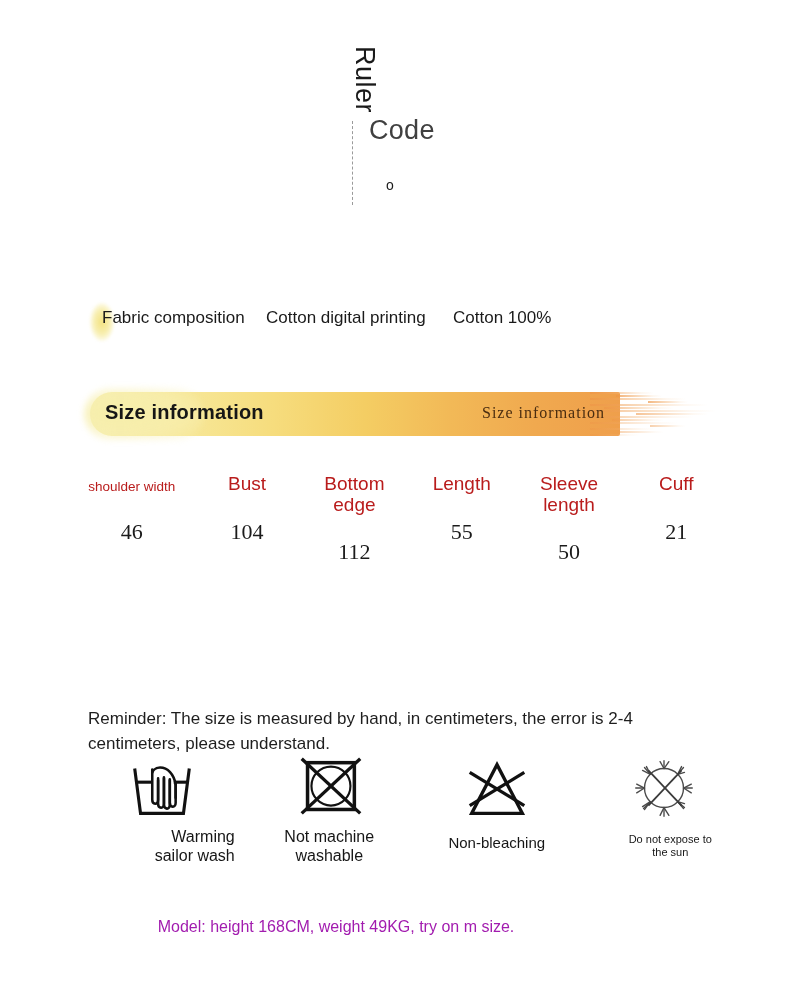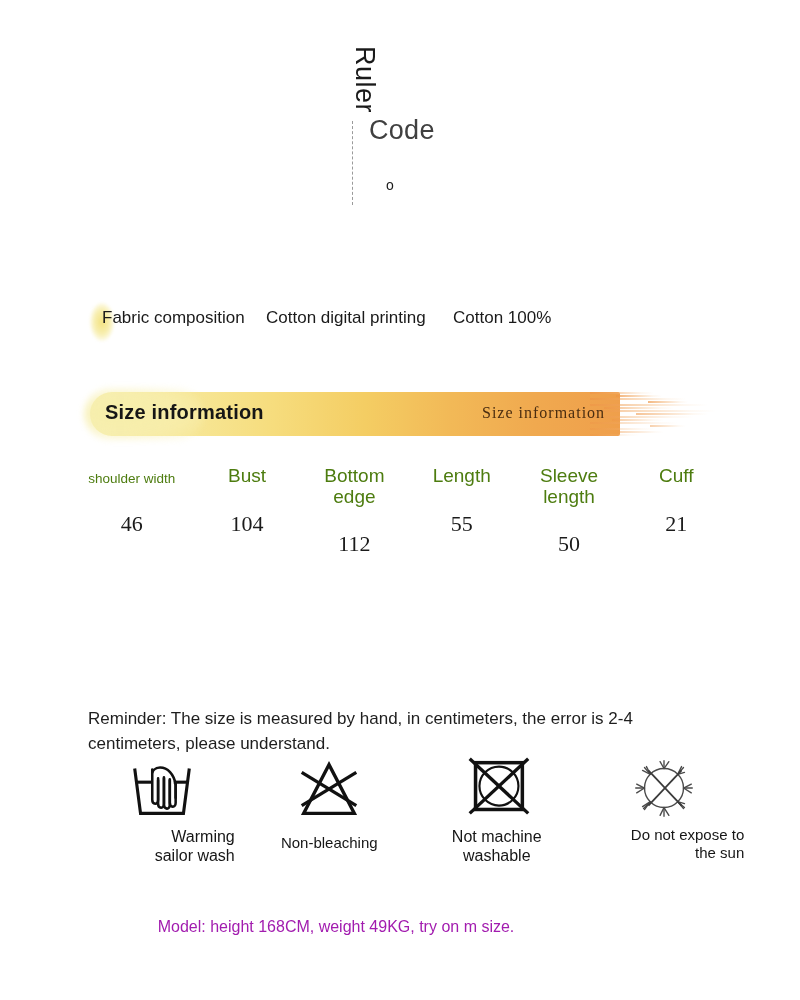--- a/index.html
+++ b/index.html
@@ -197,23 +197,24 @@
   }
   .size-col {
     flex: 1 1 0;
     text-align: center;
     position: relative;
   }
   .size-col.wide { flex: 1.15 1 0; }
   .size-head {
     font-size: 19px;
     line-height: 1.08;
-    color: #4d7c0f;
+    color: #b91c1c;
     padding-top: 6px;
     white-space: pre-line;
+    margin-top: 8px;
   }
   .size-head.small {
     font-size: 13.5px;
     padding-top: 12px;
   }
   .size-value {
     font-family: "Liberation Serif", serif;
     font-size: 22px;
     color: #1b1b1b;
     margin-top: 24px;
@@ -256,24 +257,24 @@
     font-size: 16px;
     line-height: 1.18;
     color: #161616;
     text-align: center;
     white-space: pre-line;
     width: 150px;
   }
   .care-item.it-0 .care-label { transform: translateX(-2px); text-align: right; }
   .care-item.it-2 .care-label { font-size: 15px; margin-top: 12px; }
   .care-item.it-3 .care-label {
-    font-size: 15px;
-    text-align: right;
+    font-size: 11px;
+    text-align: center;
     width: 148px;
-    margin-top: 4px;
+    margin-top: 11px;
     transform: translateX(6px);
   }
 
   
   .model-note {
     position: absolute;
     left: 0;
     top: 918px;
     width: 672px;
     text-align: center;
@@ -370,41 +371,41 @@
         <path d="M42 21 C42 33 42 40 42 49 C42 54 48 55 48 49 L48 23"></path>
         <path d="M48 24 C48 34 48 40 48 47 C48 52 54 53 54 47 L54 28"></path>
         <path d="M54 28 C54 34 54 38 54 42"></path>
         <path d="M30 16 C30 16 32 11 38 11 C46 11 52 18 54 28"></path>
       </g>
     </svg>
         </div>
         <div class="care-label">Warming
 sailor wash</div>
       </div>
-      <div class="care-item it-2">
-        <div>
-    <svg viewBox="0 0 80 66" class="care-icon">
-      <path d="M40 8 L66 58 L14 58 Z" fill="none" stroke="#111" stroke-width="3.4" stroke-linejoin="miter"></path>
-      <path d="M12 16 L68 50" stroke="#111" stroke-width="3.4" fill="none"></path>
-      <path d="M68 16 L12 50" stroke="#111" stroke-width="3.4" fill="none"></path>
-    </svg>
-        </div>
-        <div class="care-label">Non-bleaching</div>
-      </div>
       <div class="care-item it-1">
         <div>
     <svg viewBox="0 0 80 66" class="care-icon">
       <rect x="18" y="6" width="48" height="48" fill="none" stroke="#111" stroke-width="3.6"></rect>
       <circle cx="42" cy="30" r="20" fill="none" stroke="#111" stroke-width="2.2"></circle>
       <path d="M12 2 L72 58" stroke="#111" stroke-width="3.4" fill="none"></path>
       <path d="M72 2 L12 58" stroke="#111" stroke-width="3.4" fill="none"></path>
     </svg>
         </div>
         <div class="care-label">Not machine
 washable</div>
+      </div>
+      <div class="care-item it-2">
+        <div>
+    <svg viewBox="0 0 80 66" class="care-icon">
+      <path d="M40 8 L66 58 L14 58 Z" fill="none" stroke="#111" stroke-width="3.4" stroke-linejoin="miter"></path>
+      <path d="M12 16 L68 50" stroke="#111" stroke-width="3.4" fill="none"></path>
+      <path d="M68 16 L12 50" stroke="#111" stroke-width="3.4" fill="none"></path>
+    </svg>
+        </div>
+        <div class="care-label">Non-bleaching</div>
       </div>
       <div class="care-item it-3">
         <div>
     <svg viewBox="0 0 80 66" class="care-icon">
       <g id="sunrays" stroke="#4a4a4a" stroke-width="1.4" fill="none" stroke-linecap="round">
         <circle cx="40" cy="32" r="20"></circle>
         <path d="M40 12 L40 4"></path>
               <path d="M40 12 L36 5"></path>
               <path d="M40 12 L45 5"></path>
         <path d="M54 18 L60 11"></path>

